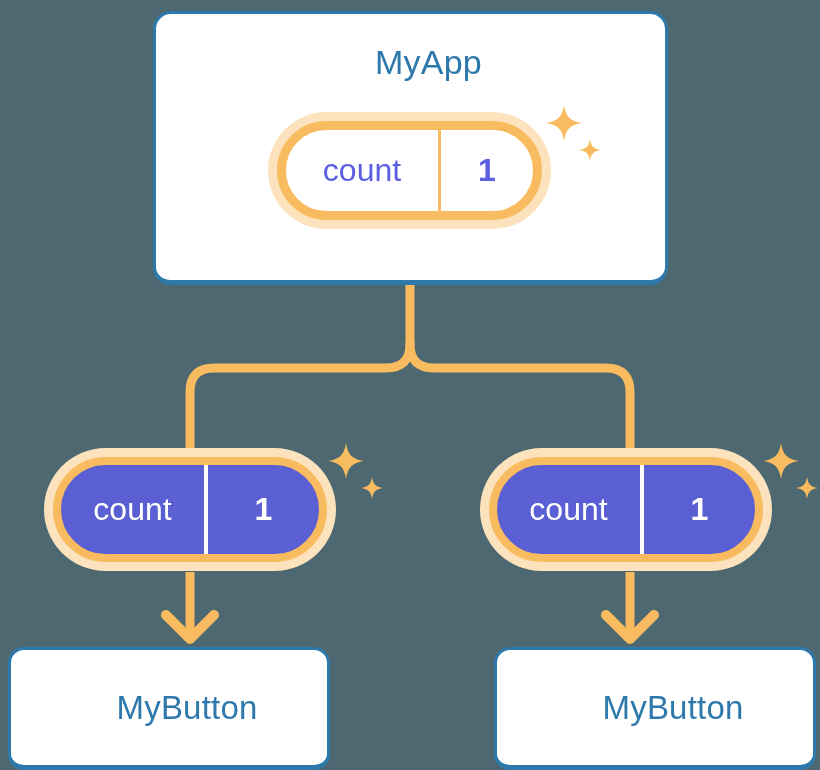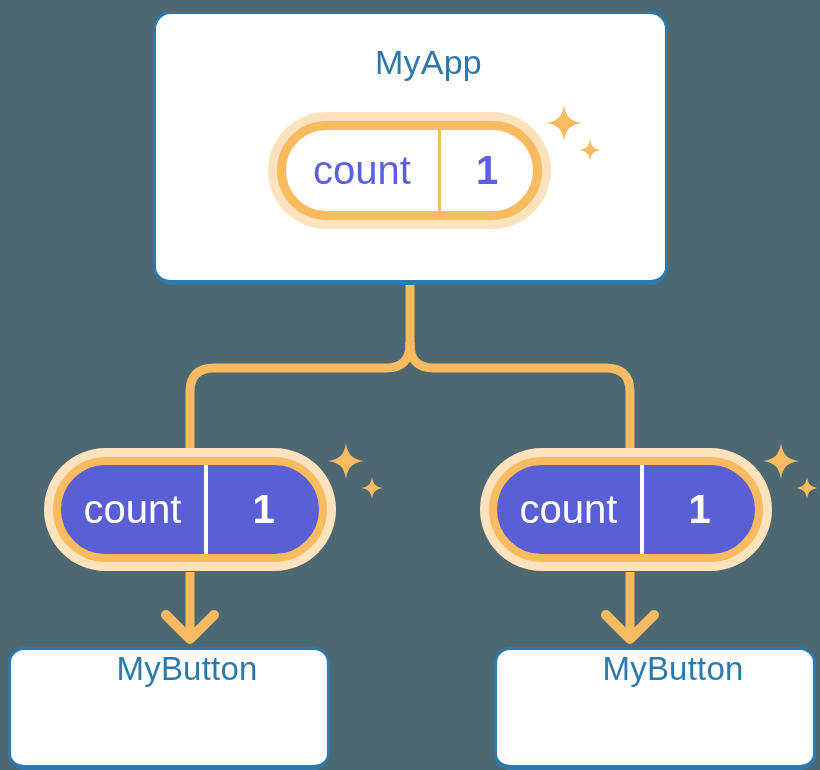--- a/index.html
+++ b/index.html
@@ -55,20 +55,21 @@
     height: 274px;
   }
   #card-myapp .card-title {
     margin-top: 29px;
   }
 
   .card-button {
     height: 123px;
     top: 647px;
     display: flex;
+    align-items: center;
     justify-content: center;
     border-radius: 16px;
   }
   #card-mybutton-left {
     left: 8px;
     width: 322px;
   }
   #card-mybutton-right {
     left: 494px;
     width: 322px;
@@ -92,21 +93,21 @@
     border-radius: 999px;
     border: 9px solid #f9bb60;     
     display: flex;
     align-items: stretch;
     overflow: hidden;
   }
   .pill-key, .pill-val {
     display: flex;
     align-items: center;
     justify-content: center;
-    font-size: 40px;
+    font-size: 32px;
     font-weight: 400;
     white-space: nowrap;
   }
   .pill-val {
     font-weight: 700;
   }
 
   
   .pill-light .pill {
     background: #ffffff;

